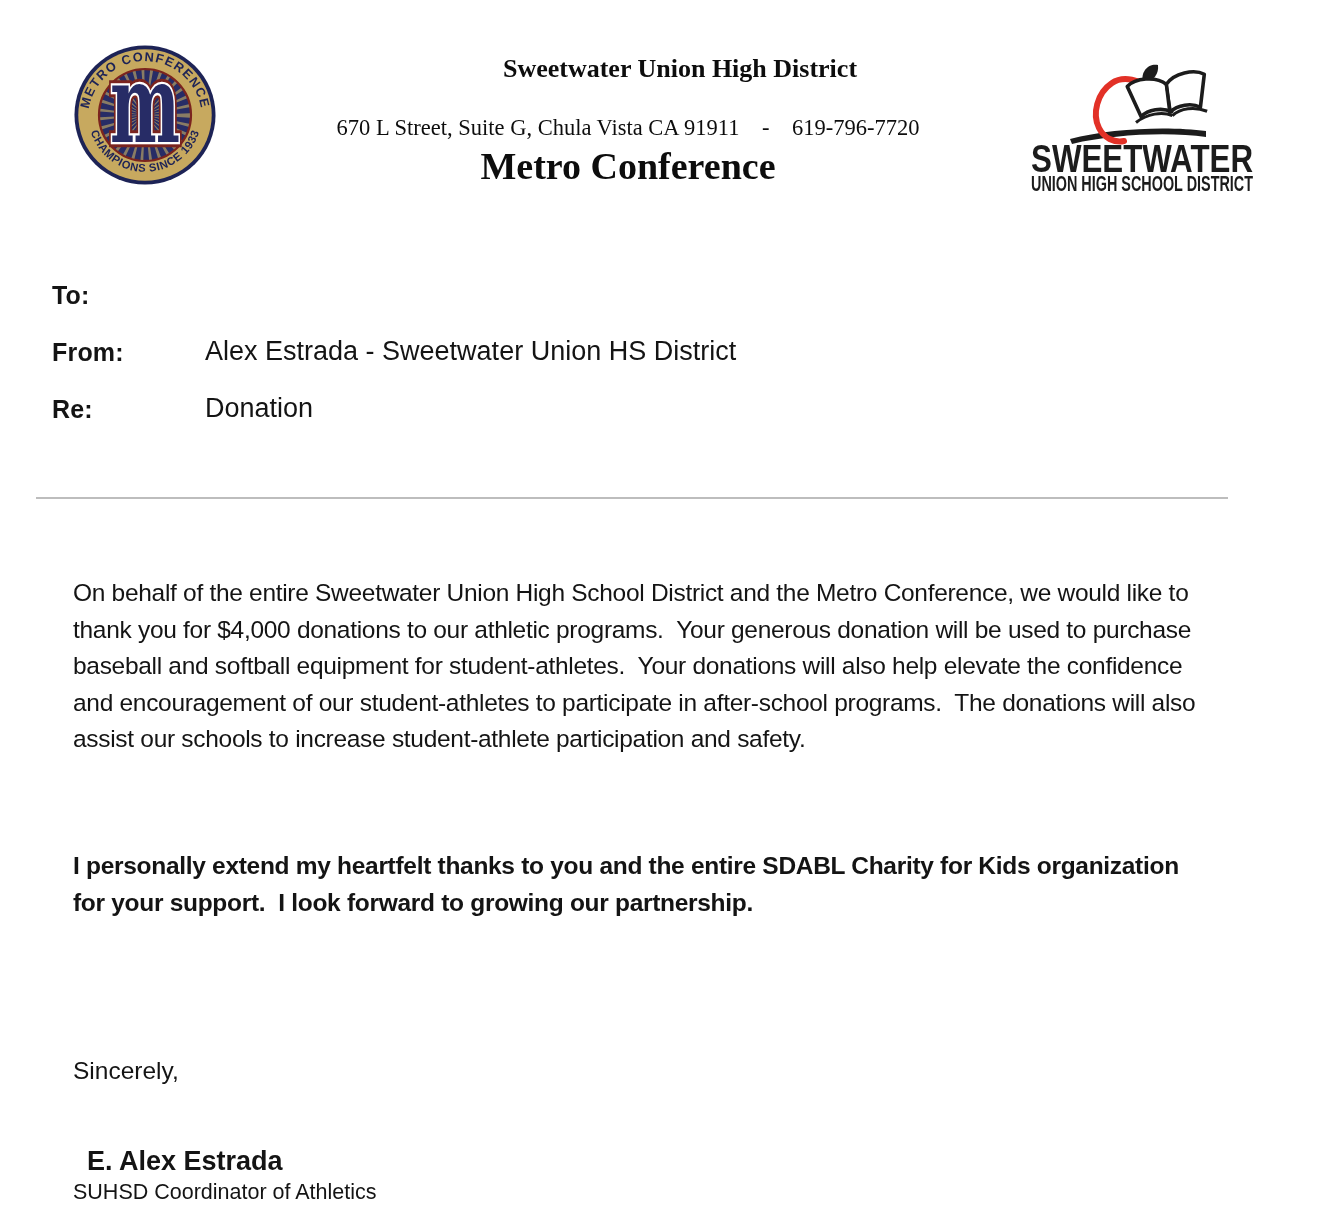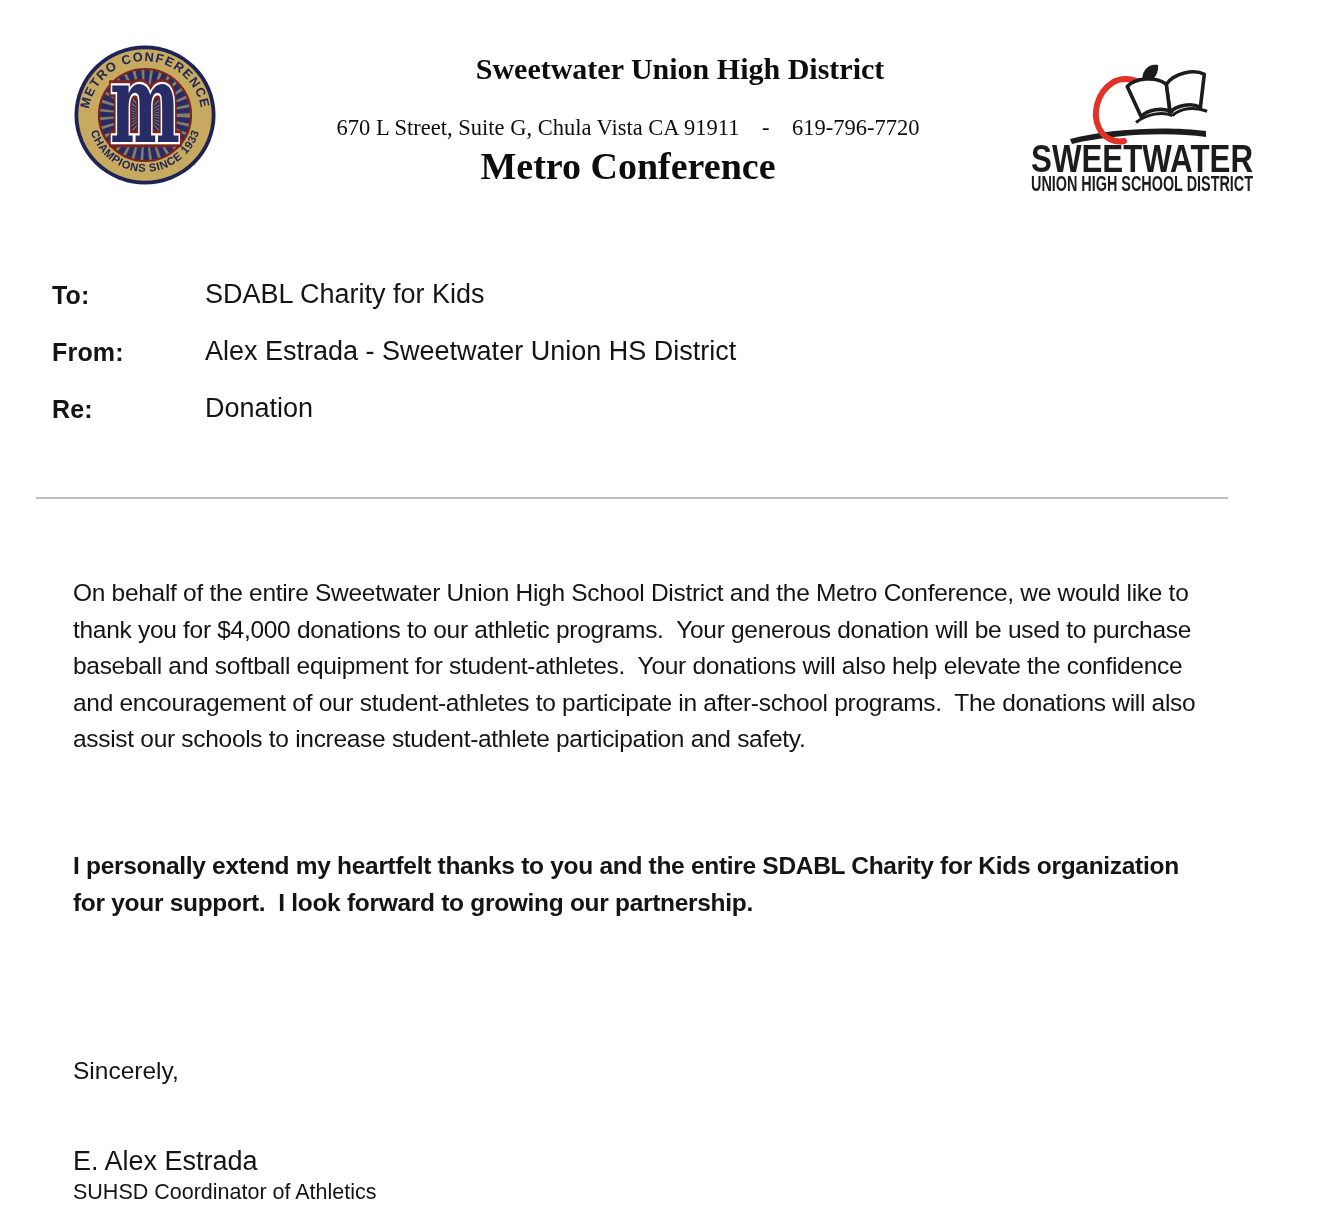--- a/index.html
+++ b/index.html
@@ -9,41 +9,41 @@
   }
   .page{position:absolute;inset:0;}
 
   
   .metro-logo{position:absolute;left:74px;top:43px;width:142px;height:144px;}
   .district-logo{position:absolute;left:1030px;top:62px;width:224px;height:132px;}
   .header-text{
     position:absolute;left:0;top:48px;width:1256px;text-align:center;
     font-family:"Liberation Serif",serif;color:#0d0d0d;
   }
-  .district-title{font-size:30px;font-weight:bold;line-height:42px;position:relative;left:52px;}
+  .district-title{font-size:26px;font-weight:bold;line-height:42px;position:relative;left:52px;}
   .address-line{font-size:22.5px;line-height:28px;margin-top:24px;white-space:pre;}
   .conference-title{font-size:38px;font-weight:bold;line-height:42px;margin-top:3px;}
 
   
   .memo{position:absolute;left:52px;top:283px;}
   .memo-row{display:flex;align-items:flex-end;height:27px;margin-bottom:30px;}
   .memo-label{width:153px;font-weight:bold;font-size:25px;letter-spacing:.2px;}
   .memo-value{font-size:27px;}
   .divider{position:absolute;left:36px;top:497px;width:1192px;height:0;
     border-top:2px solid #bdbdbd;}
 
   
   .bodypara{
     position:absolute;left:73px;width:1132px;
     font-size:24.5px;line-height:36.6px;letter-spacing:-0.3px;white-space:pre-wrap;
   }
   #para1{top:575px;}
   #para2{top:848px;font-weight:bold;}
   .closing{position:absolute;left:73px;top:1053px;font-size:24.5px;line-height:36px;}
-  .sig-name{position:absolute;left:73px;top:1146px;font-size:27px;font-weight:normal;line-height:31px;}
+  .sig-name{position:absolute;left:87px;top:1146px;font-size:27px;font-weight:bold;line-height:31px;}
   .sig-title{position:absolute;left:73px;top:1179px;font-size:21.5px;line-height:26px;text-align:center;}
 
   svg text{user-select:none;}
 </style>
 </head>
 <body>
 
 <div class="page">
 
   <div class="metro-logo">
@@ -91,21 +91,20 @@
       </g>
 
       <text x="112" y="110" text-anchor="middle" font-family="Liberation Sans, sans-serif" font-weight="bold" font-size="39" fill="#1c1c1c" textLength="222" lengthAdjust="spacingAndGlyphs">SWEETWATER</text>
       <text x="112" y="129" text-anchor="middle" font-family="Liberation Sans, sans-serif" font-weight="bold" font-size="22" fill="#1c1c1c" textLength="222" lengthAdjust="spacingAndGlyphs">UNION HIGH SCHOOL DISTRICT</text>
     </svg>
   </div>
 
   <div class="memo">
     <div class="memo-row">
       <div class="memo-label">To:</div>
-      <div class="memo-value">SDABL Charity for Kids</div>
     </div>
     <div class="memo-row">
       <div class="memo-label">From:</div>
       <div class="memo-value">Alex Estrada - Sweetwater Union HS District</div>
     </div>
     <div class="memo-row">
       <div class="memo-label">Re:</div>
       <div class="memo-value">Donation</div>
     </div>
   </div>

